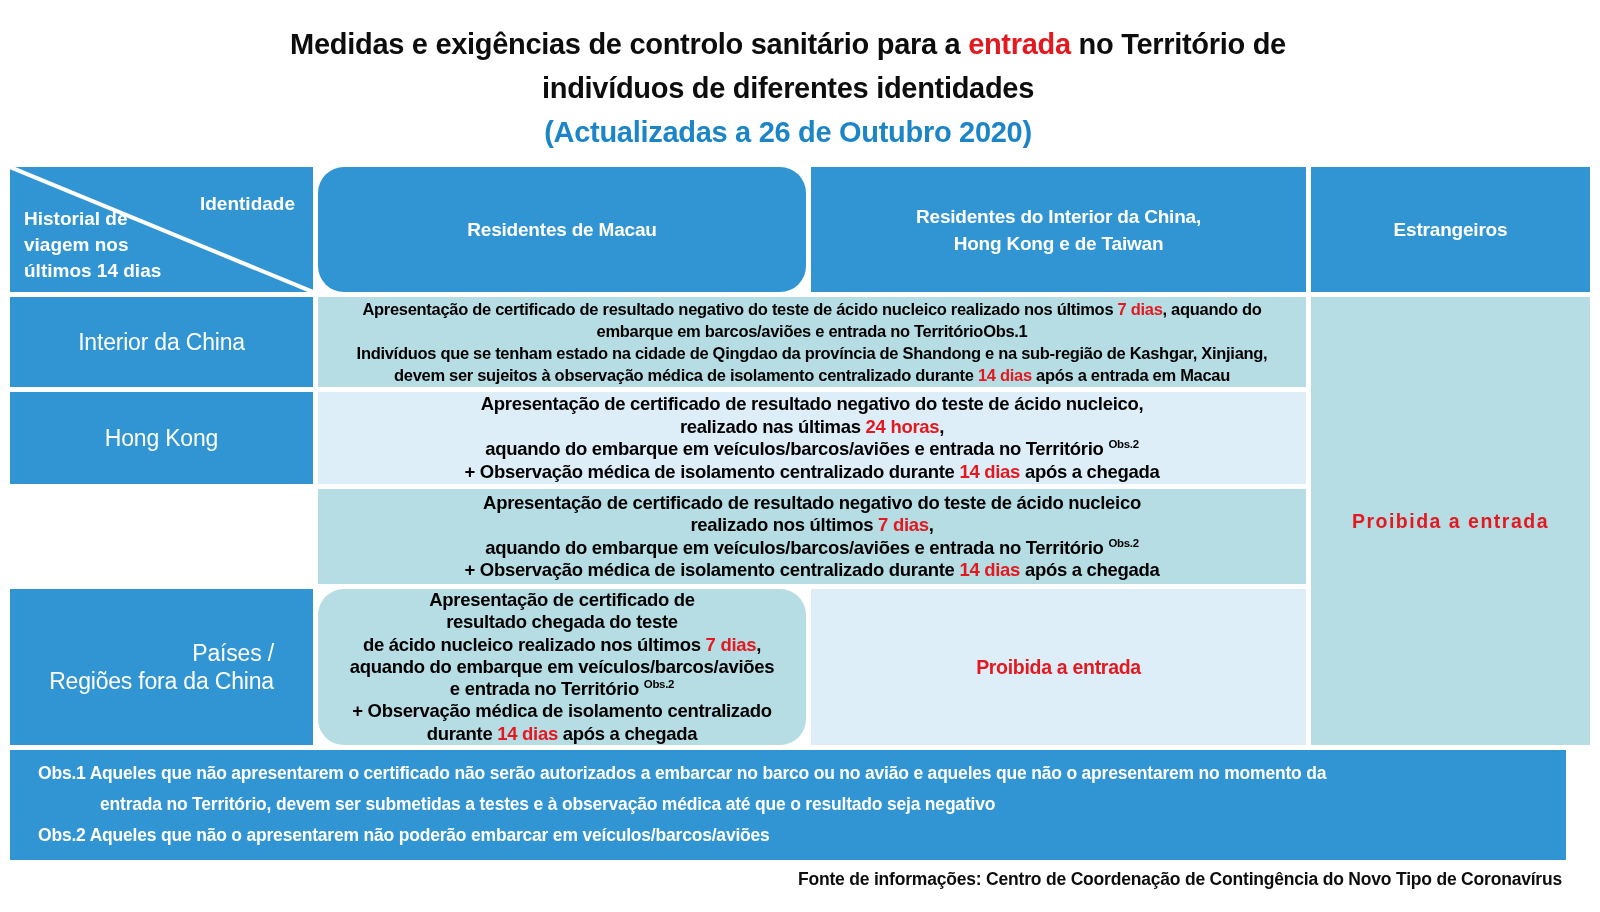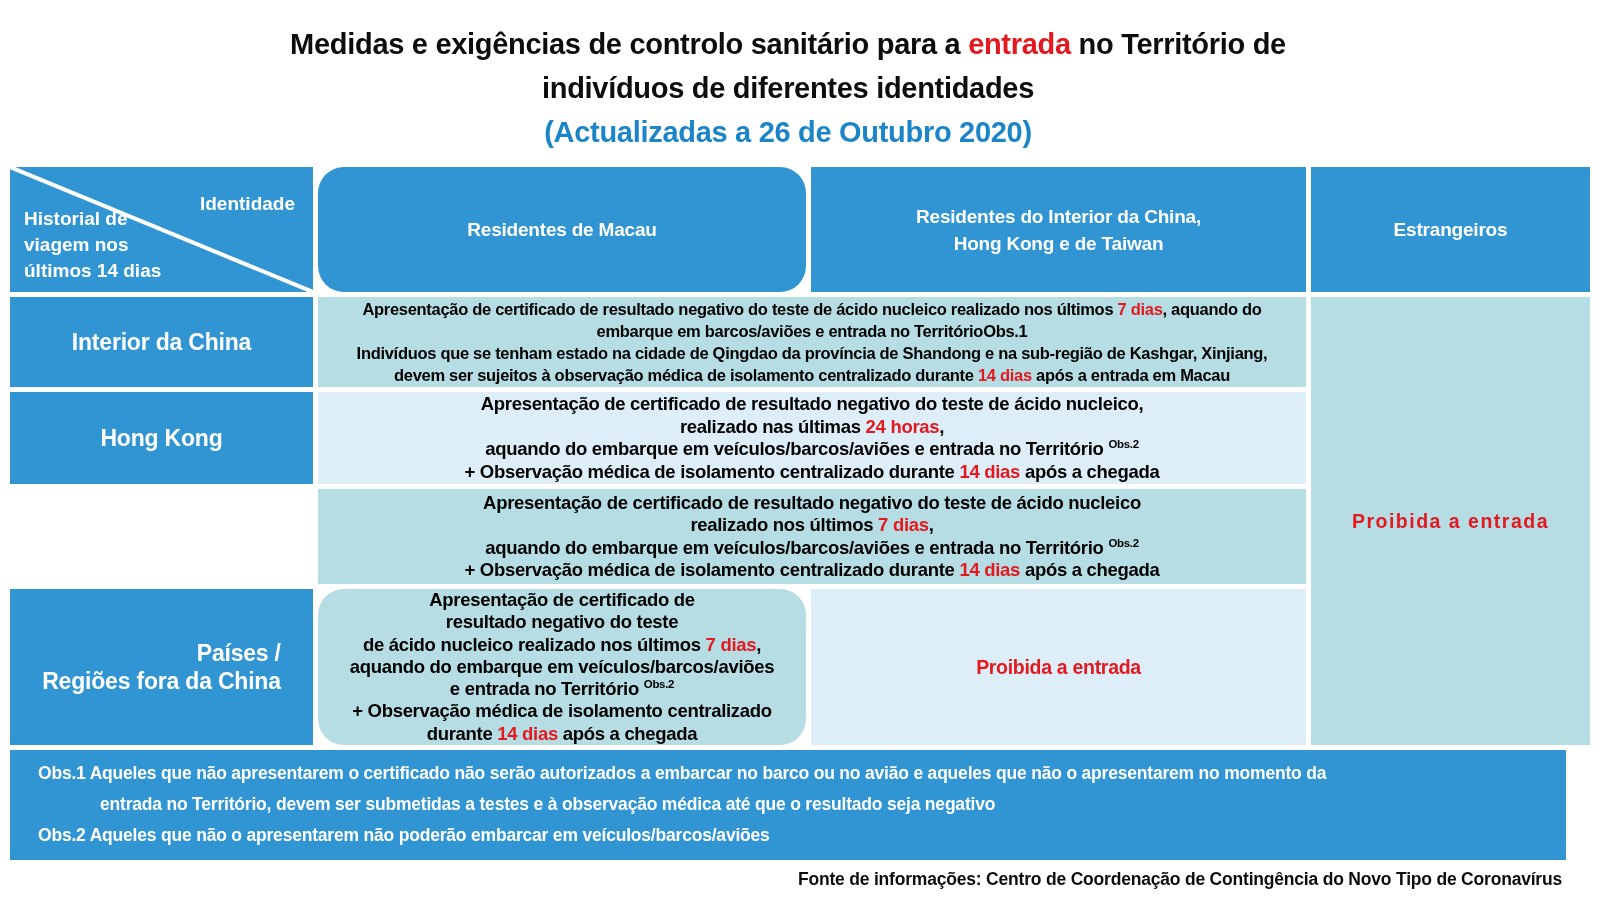--- a/index.html
+++ b/index.html
@@ -43,21 +43,21 @@
   .pre   { white-space: pre-line; }
 
   .c1 { grid-column: 1; } .c2 { grid-column: 2; border-radius: 26px; }
   .c3 { grid-column: 3; } .c4 { grid-column: 4; }
   .span23 { grid-column: 2 / span 2; }
   .r1 { grid-row: 1; } .r2 { grid-row: 2; } .r3 { grid-row: 3; }
   .r4 { grid-row: 4; } .r5 { grid-row: 5; text-align: right; }
   .rspan4 { grid-row: 2 / span 4; }
 
   .head { font-size: 19px; font-weight: bold; line-height: 27px; letter-spacing: -0.2px; }
-  .rowlabel { font-size: 23px; font-weight: bold; line-height: 28px; letter-spacing: -0.2px; }
+  .rowlabel { font-size: 23px; font-weight: normal; line-height: 28px; letter-spacing: -0.2px; }
 
   .content { font-weight: bold; letter-spacing: -0.3px; }
   .content .rich-line { white-space: nowrap; }
   .fs-small { font-size: 16.5px; line-height: 22px; }
   .fs-med   { font-size: 18.5px; line-height: 22.5px; }
   .fs-tall  { font-size: 18.5px; line-height: 22.3px; }
   .prohibit { font-size: 19.5px; line-height: 24px; }
   .spread .rich-line { letter-spacing: 1.5px; }
   .red { color: var(--red, #e3191f); }
   sup { font-size: 0.62em; line-height: 0; }
@@ -150,21 +150,21 @@
         <div class="rich-line"><span>Apresentação de certificado de resultado negativo do teste de ácido nucleico</span></div>
         <div class="rich-line"><span>realizado nos últimos </span><span class="red">7 dias</span><span>,</span></div>
         <div class="rich-line"><span>aquando do embarque em veículos/barcos/aviões e entrada no Território </span><sup>Obs.2</sup></div>
         <div class="rich-line"><span>+ Observação médica de isolamento centralizado durante </span><span class="red">14 dias</span><span> após a chegada</span></div>
       </div>
 
     <div class="cell blue rowlabel pre c1 r5">Países /
 Regiões fora da China</div>
     <div class="cell teal content fs-tall c2 r5">
         <div class="rich-line"><span>Apresentação de certificado de</span></div>
-        <div class="rich-line"><span>resultado negativo do teste</span></div>
+        <div class="rich-line"><span>resultado chegada do teste</span></div>
         <div class="rich-line"><span>de ácido nucleico realizado nos últimos </span><span class="red">7 dias</span><span>,</span></div>
         <div class="rich-line"><span>aquando do embarque em veículos/barcos/aviões</span></div>
         <div class="rich-line"><span>e entrada no Território </span><sup>Obs.2</sup></div>
         <div class="rich-line"><span>+ Observação médica de isolamento centralizado</span></div>
         <div class="rich-line"><span>durante </span><span class="red">14 dias</span><span> após a chegada</span></div>
       </div>
     <div class="cell light content prohibit c3 r5">
         <div class="rich-line"><span class="red">Proibida a entrada</span></div>
       </div>
 

